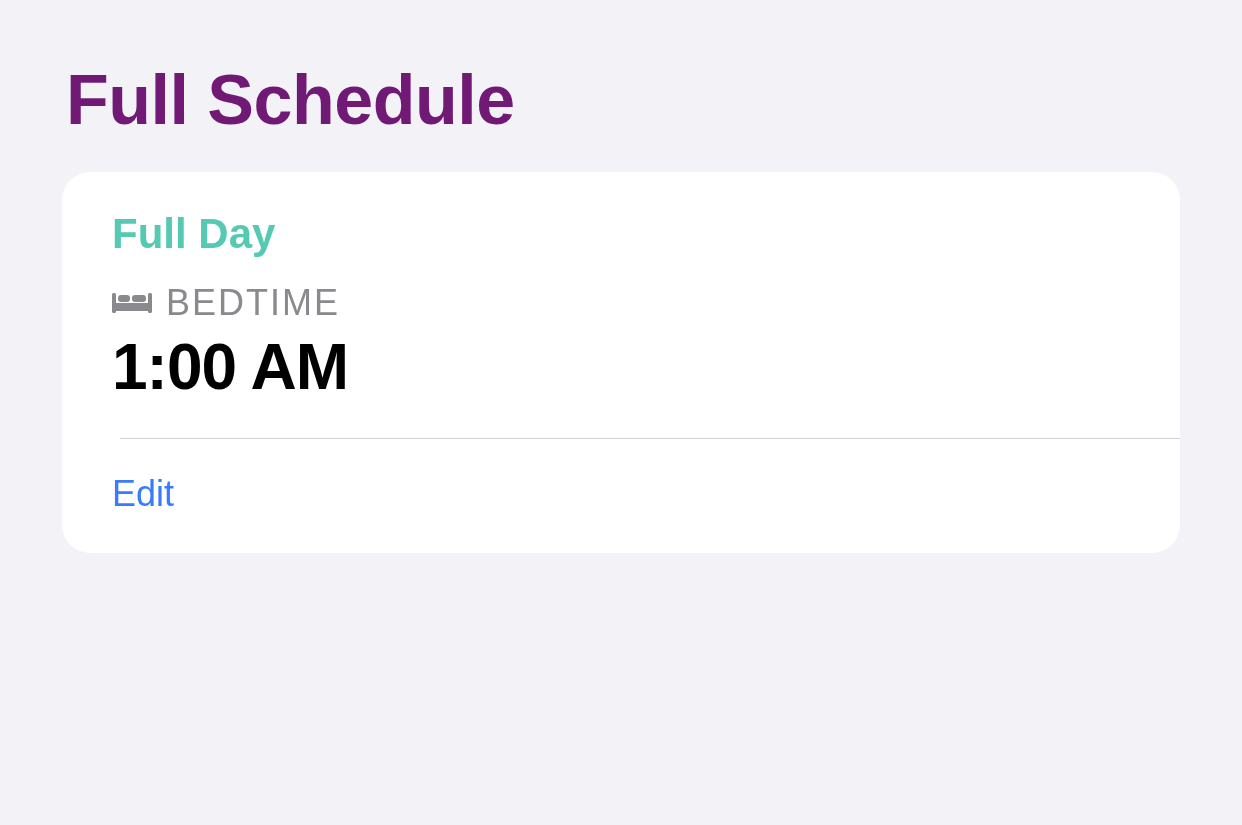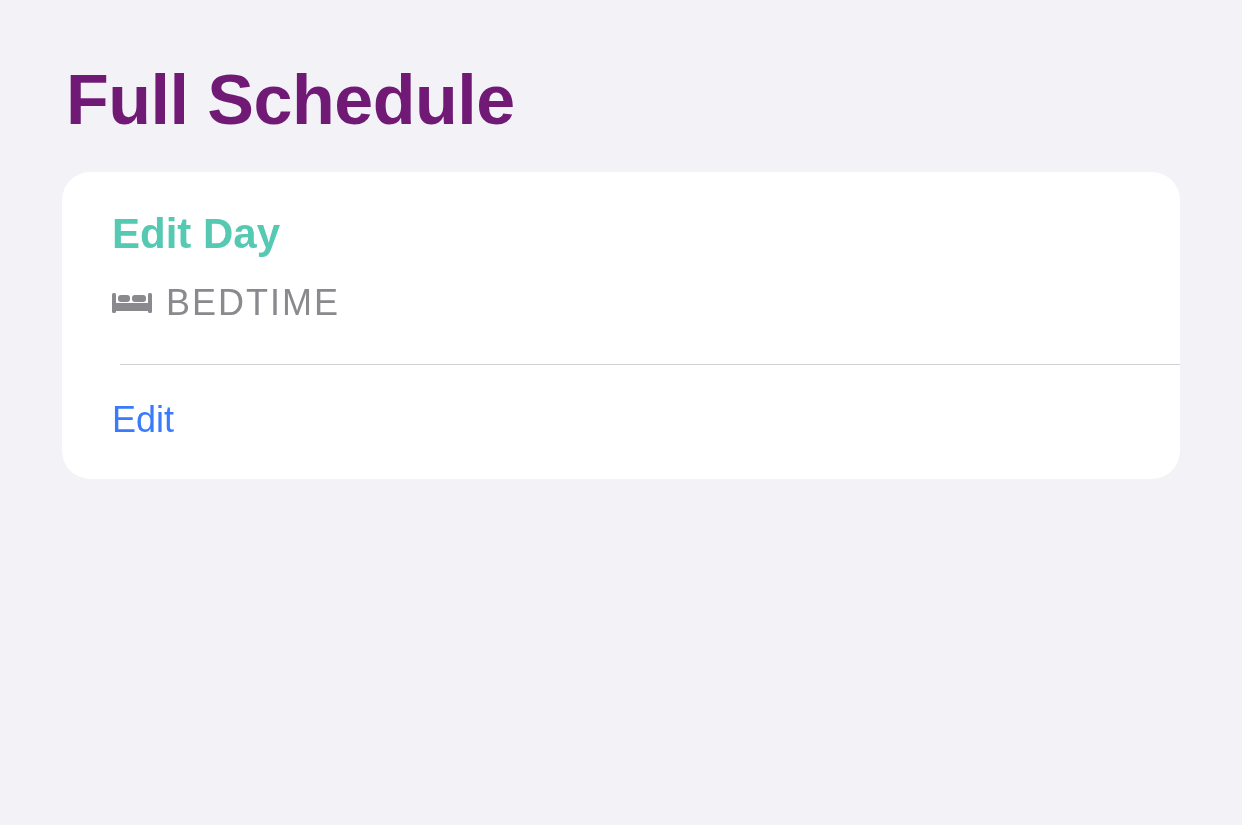--- a/index.html
+++ b/index.html
@@ -105,36 +105,37 @@
       padding: 0;
     }
   </style>
 </head>
 <body>
 
 <div class="container">
   <h1 class="page-title">Full Schedule</h1>
 
   <div class="card">
-    <div class="every-day">Edit Day</div>
+    <div class="every-day">Full Day</div>
 
     <div class="times-row">
       <div class="time-block">
         <div class="time-label-row">
           <span class="icon">
             <svg width="40" height="28" viewBox="0 0 40 28">
               <rect x="0" y="4" width="4" height="20" rx="1.5"></rect>
               <rect x="36" y="4" width="4" height="20" rx="1.5"></rect>
               <rect x="0" y="14" width="40" height="8" rx="2"></rect>
               <rect x="6" y="6" width="12" height="7" rx="3"></rect>
               <rect x="20" y="6" width="14" height="7" rx="3"></rect>
             </svg>
           </span>
           <span class="time-label">BEDTIME</span>
         </div>
+        <div class="time-value">1:00 AM</div>
       </div>
 
       <div class="time-block">
       </div>
     </div>
 
     <hr class="divider">
 
     <button class="edit-link">Edit</button>
   </div>

